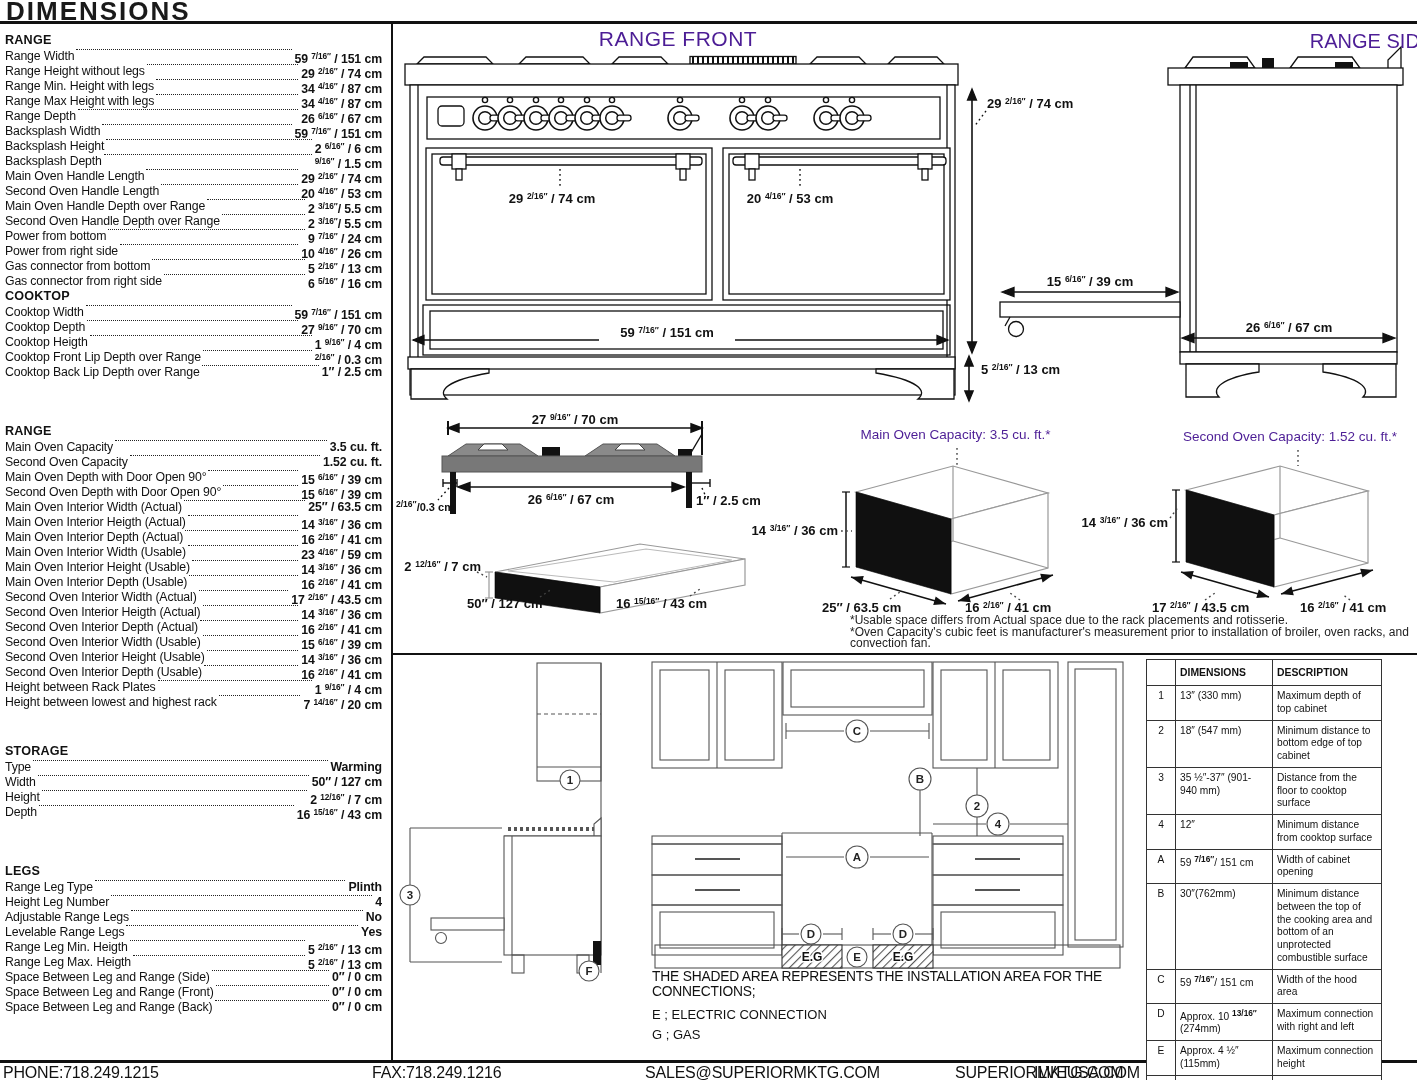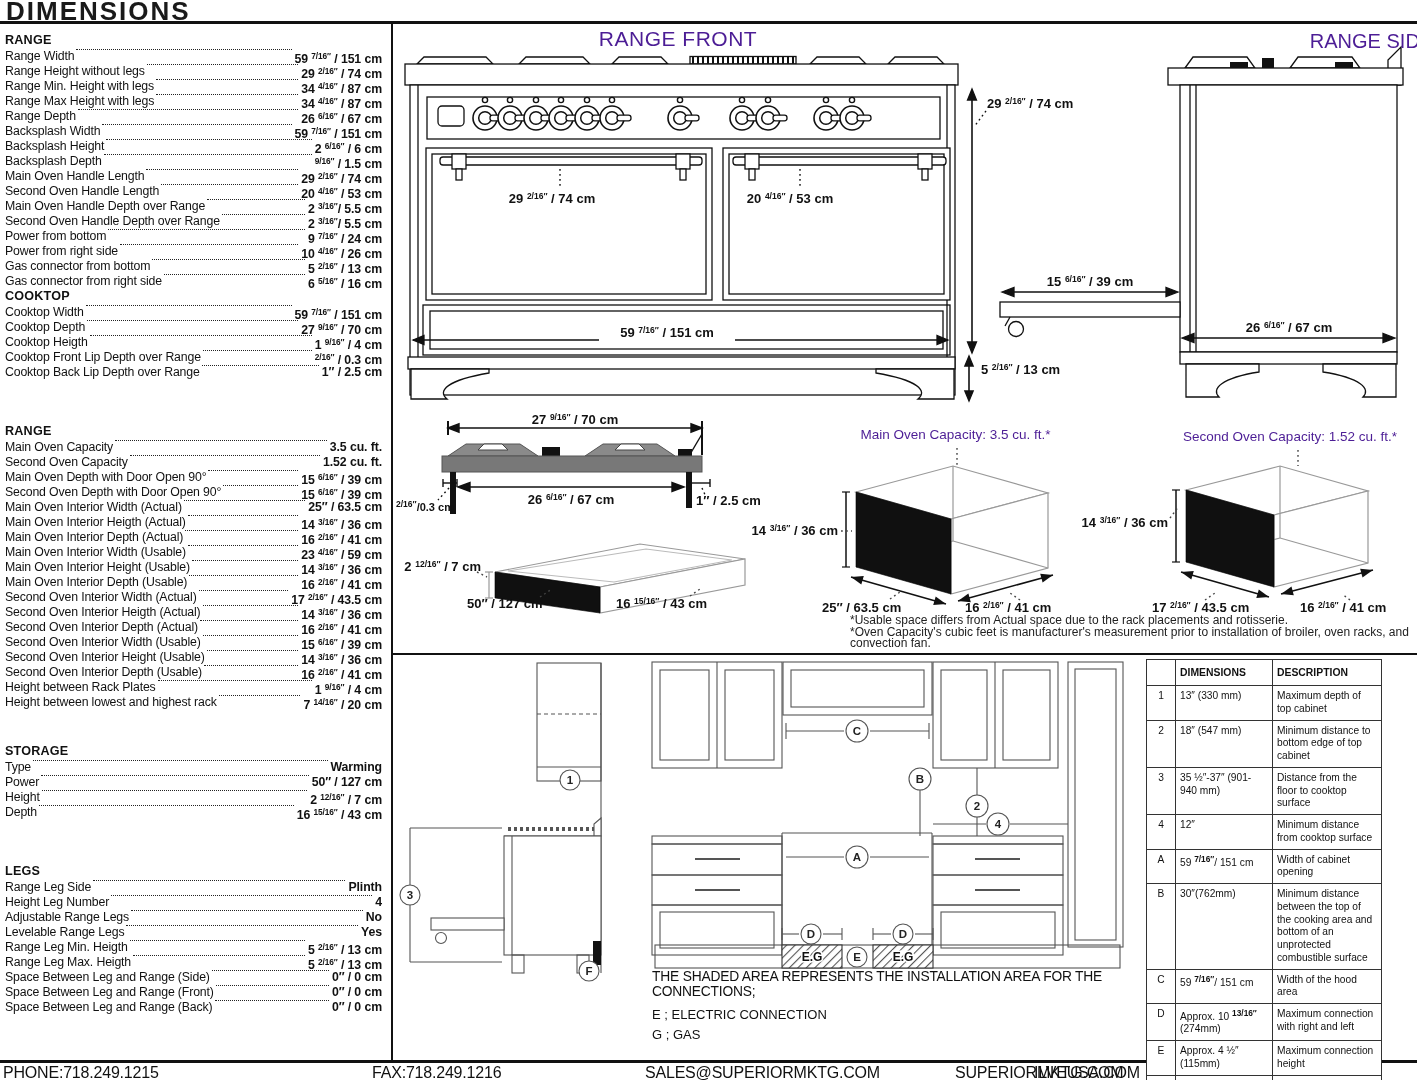--- a/index.html
+++ b/index.html
@@ -275,39 +275,39 @@
       </div>
     </div>
     <div class="sec">
       <h3>STORAGE</h3>
       <div class="srow">
         <span class="sl">Type</span>
         <span class="dots"></span>
         <span class="sv">Warming</span>
       </div>
       <div class="srow">
-        <span class="sl">Power</span>
+        <span class="sl">Width</span>
         <span class="dots"></span>
         <span class="sv">50″ / 127 cm</span>
       </div>
       <div class="srow">
         <span class="sl">Height</span>
         <span class="dots"></span>
         <span class="sv">2 <span class="fr">12/16″</span> / 7 cm</span>
       </div>
       <div class="srow">
         <span class="sl">Depth</span>
         <span class="dots"></span>
         <span class="sv">16 <span class="fr">15/16″</span> / 43 cm</span>
       </div>
     </div>
     <div class="sec">
       <h3>LEGS</h3>
       <div class="srow">
-        <span class="sl">Range Leg Side</span>
+        <span class="sl">Range Leg Type</span>
         <span class="dots"></span>
         <span class="sv">Plinth</span>
       </div>
       <div class="srow">
         <span class="sl">Height Leg Number</span>
         <span class="dots"></span>
         <span class="sv">4</span>
       </div>
       <div class="srow">
         <span class="sl">Adjustable Range Legs</span>

